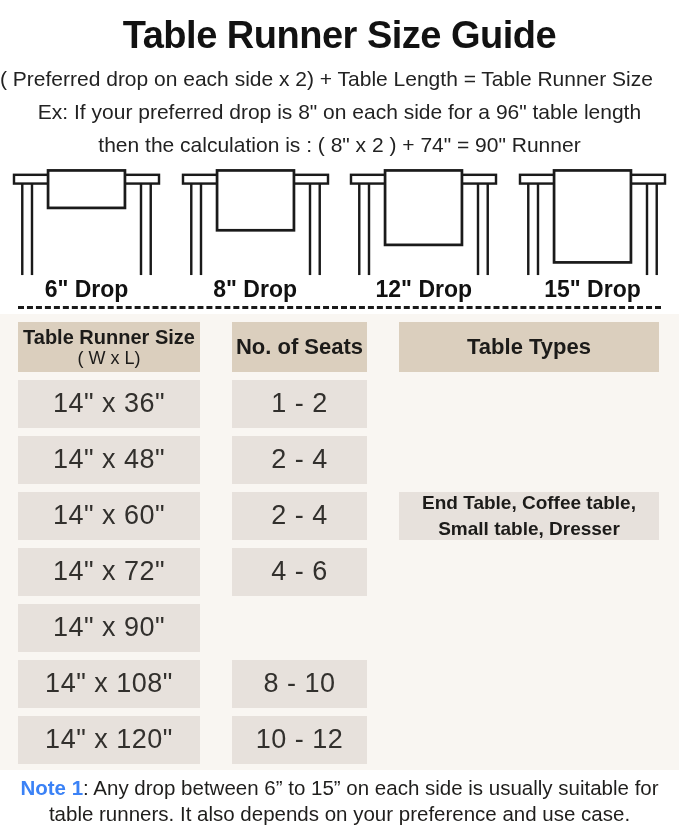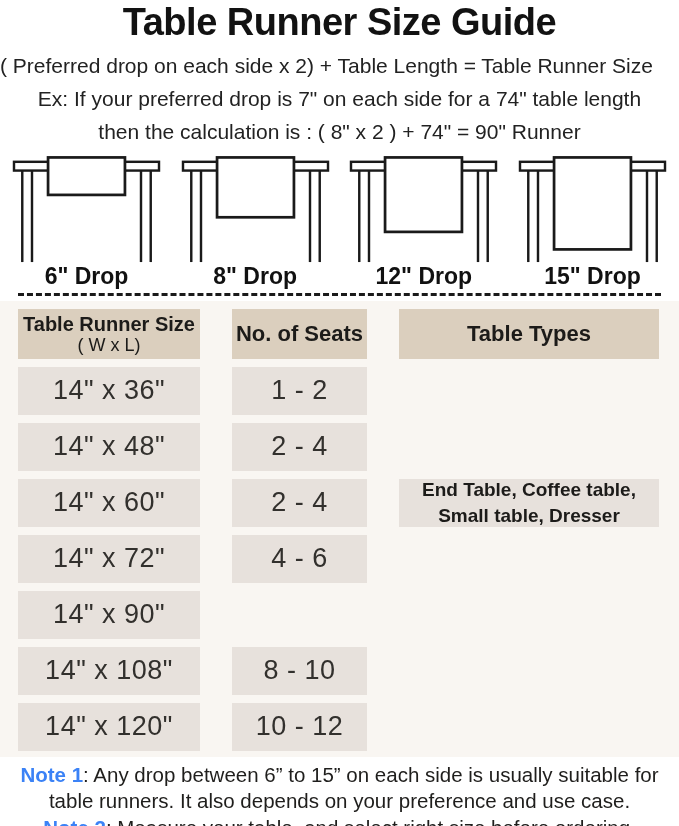--- a/index.html
+++ b/index.html
@@ -10,21 +10,21 @@
     --line:#1a1a1a;
   }
   *{box-sizing:border-box;}
   html,body{margin:0;padding:0;}
   body{
     width:679px;height:826px;overflow:hidden;background:#ffffff;
     font-family:"Liberation Sans", sans-serif;color:var(--ink);
   }
   .page-title{
     text-align:center;font-size:38px;font-weight:800;letter-spacing:-0.5px;
-    padding-top:2px;line-height:1.1;color:#121212;
+    padding-top:15px;line-height:1.1;color:#121212;
   }
   .formula-line{
     font-size:21px;color:#222;margin-top:9px;line-height:1.25;
   }
   .example-line{
     text-align:center;font-size:21px;color:#222;margin-top:7px;line-height:1.25;
   }
   .figures-row{
     display:flex;justify-content:space-between;align-items:flex-start;
     padding:0 9px;margin-top:9px;
@@ -74,21 +74,21 @@
   .notes{margin-top:5px;text-align:center;font-size:20.5px;color:#1f1e1c;line-height:1.3;}
   .notes p{margin:0;padding:0 4px;}
   .notes b{color:#3b82f6;}
 </style>
 </head>
 <body>
 
 <div class="page-title">Table Runner Size Guide</div>
 
 <div class="formula-line">( Preferred drop on each side x 2) + Table Length = Table Runner Size</div>
-<div class="example-line">Ex: If your preferred drop is 7" on each side for a 74" table length</div>
+<div class="example-line">Ex: If your preferred drop is 8" on each side for a 96" table length</div>
 <div class="example-line">then the calculation is : ( 8" x 2 ) + 74" = 90" Runner</div>
 
 <div class="figures-row">
   <div class="figure">
     <svg viewBox="0 0 155 112">
         <rect x="3" y="7" width="149" height="9" fill="#ffffff" stroke="#1a1a1a" stroke-width="2.5"></rect>
         <line x1="11.5" y1="16" x2="11.5" y2="110" stroke="#1a1a1a" stroke-width="2.5"></line>
         <line x1="21.5" y1="16" x2="21.5" y2="110" stroke="#1a1a1a" stroke-width="2.5"></line>
         <line x1="133.5" y1="16" x2="133.5" y2="110" stroke="#1a1a1a" stroke-width="2.5"></line>
         <line x1="143.5" y1="16" x2="143.5" y2="110" stroke="#1a1a1a" stroke-width="2.5"></line>

